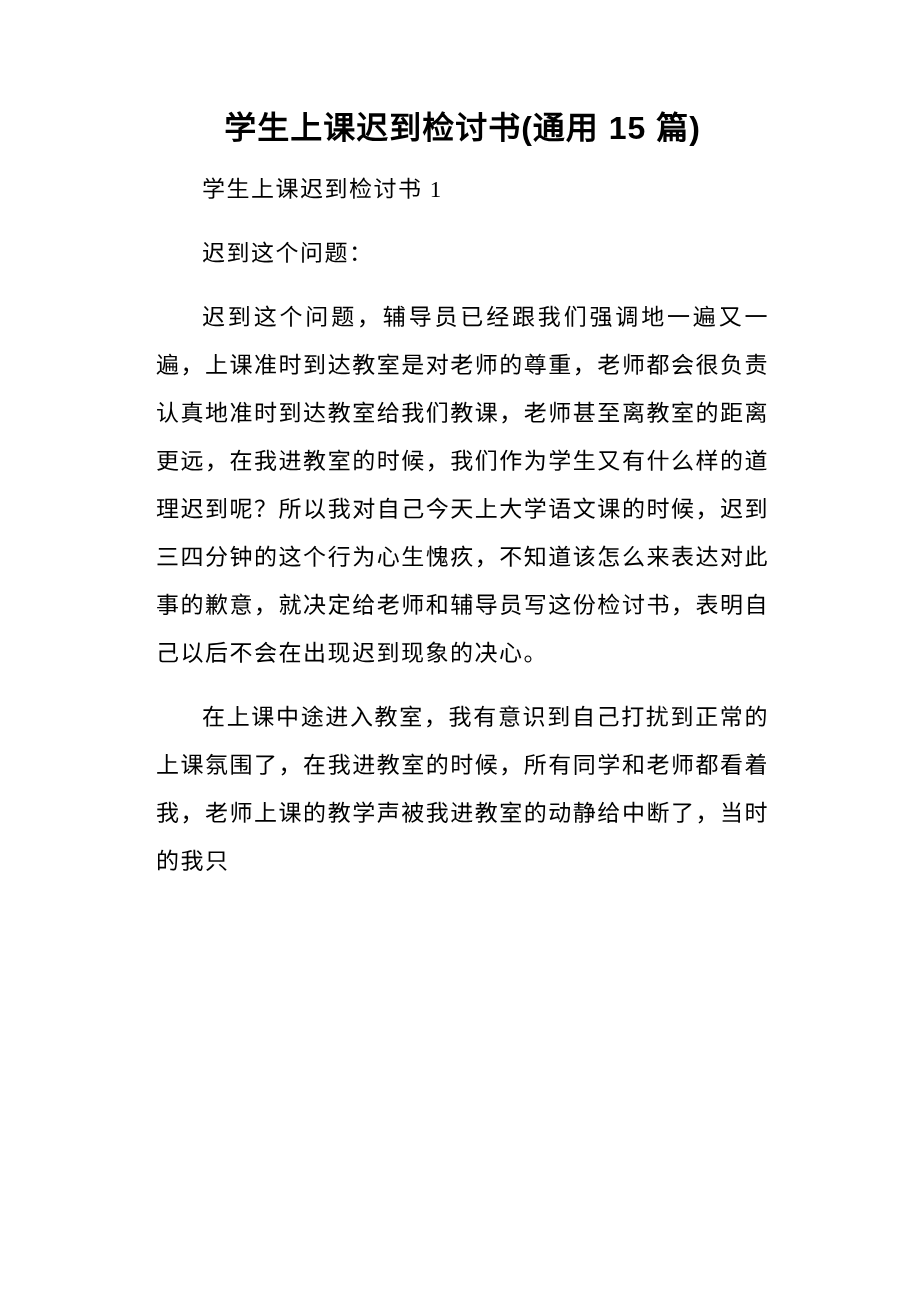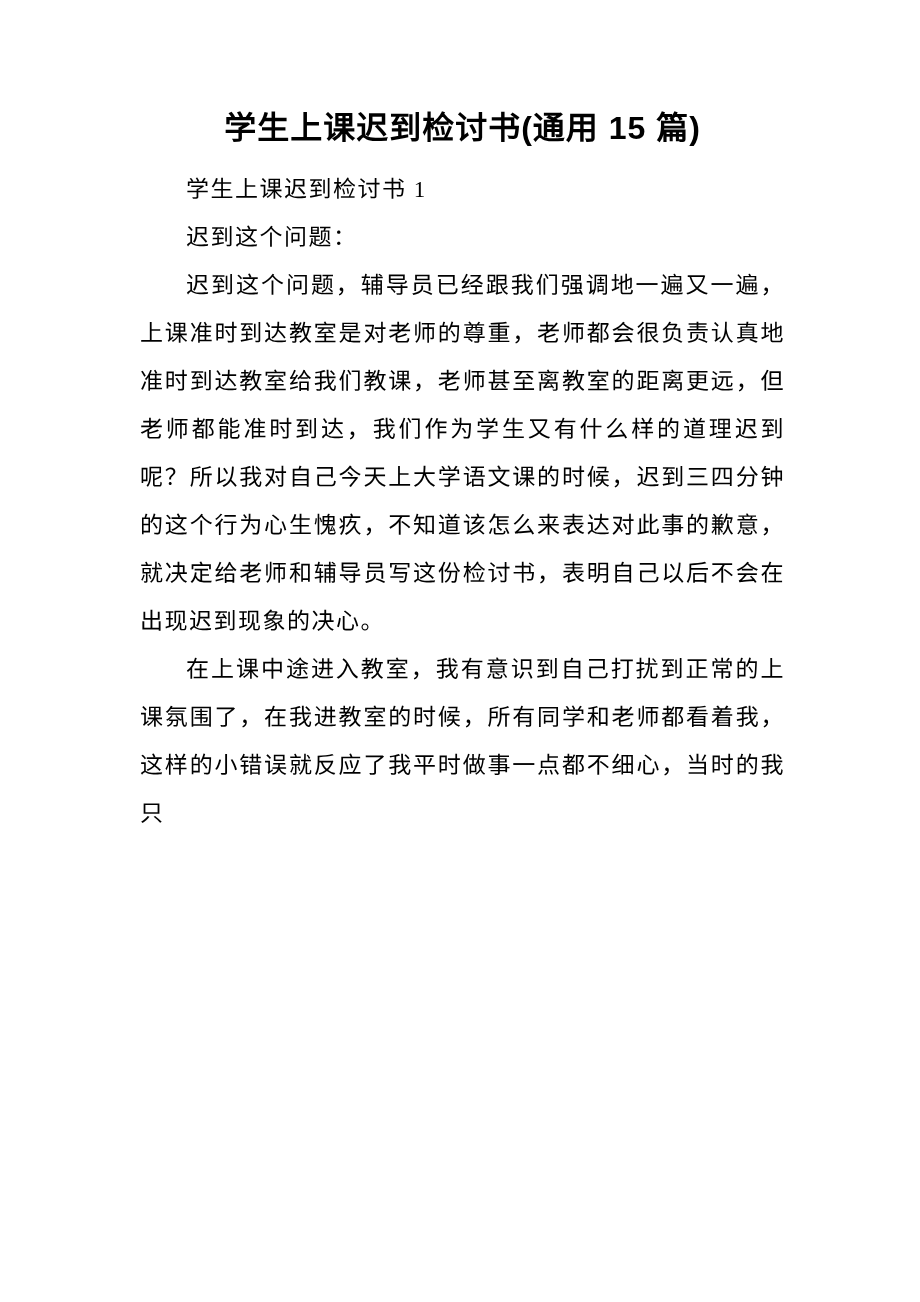--- a/index.html
+++ b/index.html
@@ -25,34 +25,34 @@
     font-family: "Liberation Sans", "DejaVu Sans", sans-serif;
     font-weight: bold;
     font-size: 32px;
     line-height: 44px;
     text-align: center;
     letter-spacing: 1px;
     color: #000000;
     white-space: nowrap;
   }
   .doc-body p {
-    margin: 0;
+    margin: 16px;
     font-family: "Liberation Serif", "DejaVu Serif", serif;
     font-size: 23px;
     line-height: 48px;
     letter-spacing: 1.5px;
     text-align: justify;
     text-indent: 2em;
     color: #000000;
   }
 </style>
 </head>
 <body>
 
 <div class="page">
   <h1 class="doc-title">学生上课迟到检讨书(通用 15 篇)</h1>
   <div class="doc-body">
       <p>学生上课迟到检讨书 1</p>
       <p>迟到这个问题：</p>
-      <p>迟到这个问题，辅导员已经跟我们强调地一遍又一遍，上课准时到达教室是对老师的尊重，老师都会很负责认真地准时到达教室给我们教课，老师甚至离教室的距离更远，但老师都能准时到达，我们作为学生又有什么样的道理迟到呢？所以我对自己今天上大学语文课的时候，迟到三四分钟的这个行为心生愧疚，不知道该怎么来表达对此事的歉意，就决定给老师和辅导员写这份检讨书，表明自己以后不会在出现迟到现象的决心。</p>
-      <p>在上课中途进入教室，我有意识到自己打扰到正常的上课氛围了，在我进教室的时候，所有同学和老师都看着我，这样的小错误就反应了我平时做事一点都不细心，当时的我只</p>
+      <p>迟到这个问题，辅导员已经跟我们强调地一遍又一遍，上课准时到达教室是对老师的尊重，老师都会很负责认真地准时到达教室给我们教课，老师甚至离教室的距离更远，在我进教室的时候，我们作为学生又有什么样的道理迟到呢？所以我对自己今天上大学语文课的时候，迟到三四分钟的这个行为心生愧疚，不知道该怎么来表达对此事的歉意，就决定给老师和辅导员写这份检讨书，表明自己以后不会在出现迟到现象的决心。</p>
+      <p>在上课中途进入教室，我有意识到自己打扰到正常的上课氛围了，在我进教室的时候，所有同学和老师都看着我，老师上课的教学声被我进教室的动静给中断了，当时的我只</p>
     </div>
 </div>
 
 </body></html>

